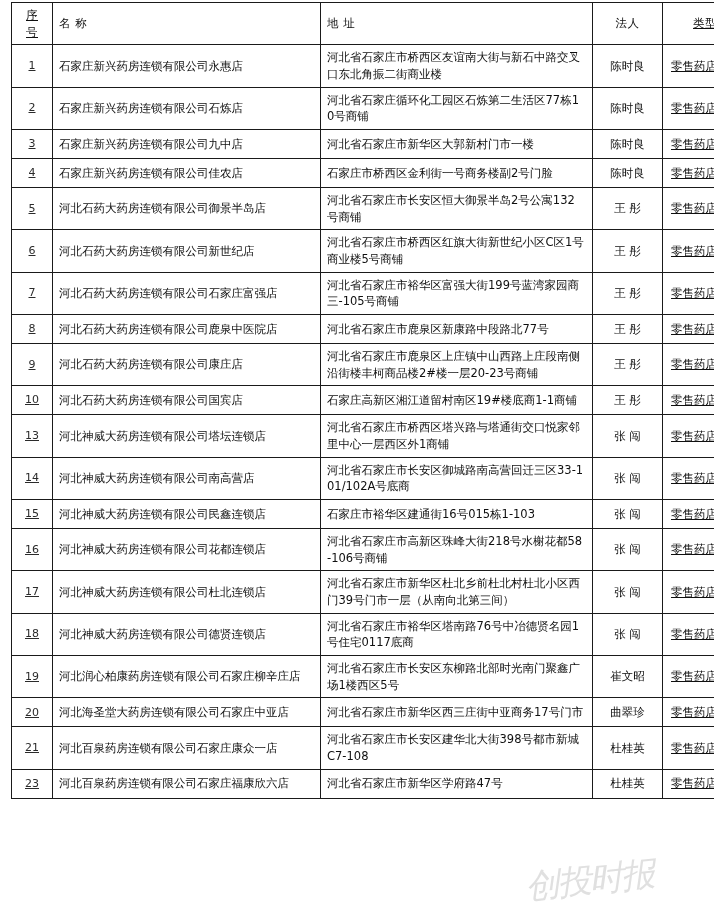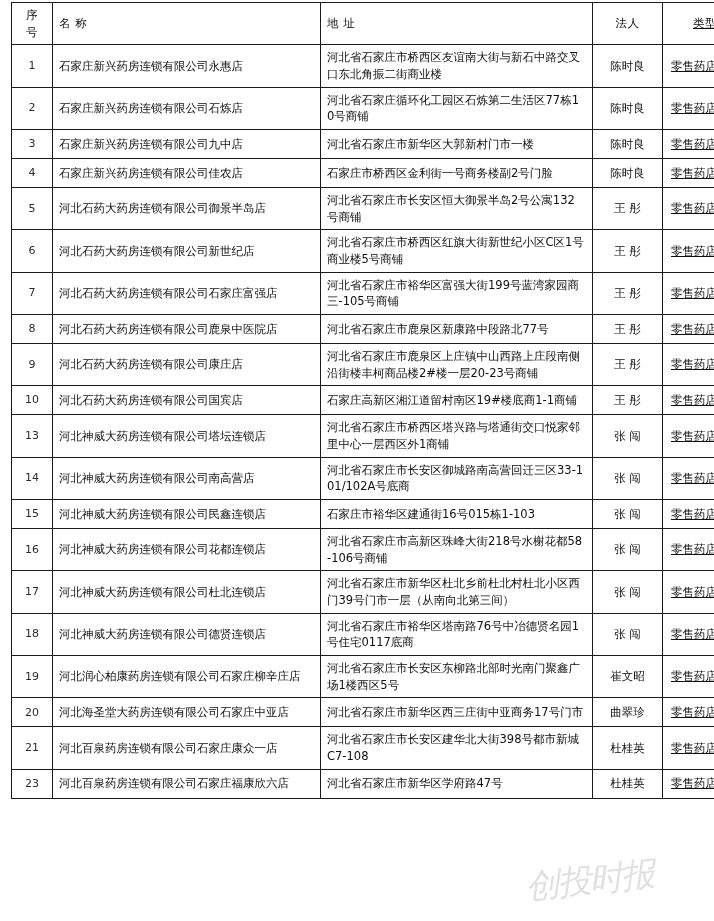--- a/index.html
+++ b/index.html
@@ -40,21 +40,21 @@
     font-weight: normal;
     box-sizing: border-box;
     word-break: break-all;
   }
   thead th {
     text-align: center;
     height: 38px;
     font-size: 12.5px;
     letter-spacing: 0.5px;
   }
-  .col-idx   { width: 41px;  text-align: center; }
+  .col-idx   { width: 41px;  text-align: center; text-decoration: underline; }
   .col-name  { width: 268px; text-align: left; padding-left: 9px; }
   .col-addr  { width: 272px; text-align: left; padding-left: 8px; }
   .col-legal { width: 70px;  text-align: center; }
   .col-type  { width: 61px;  text-align: right; text-decoration: underline; }
 
   tbody td.col-idx {
     font-size: 11px;
     color: #2b2b2b;
   }
   tbody tr { }

